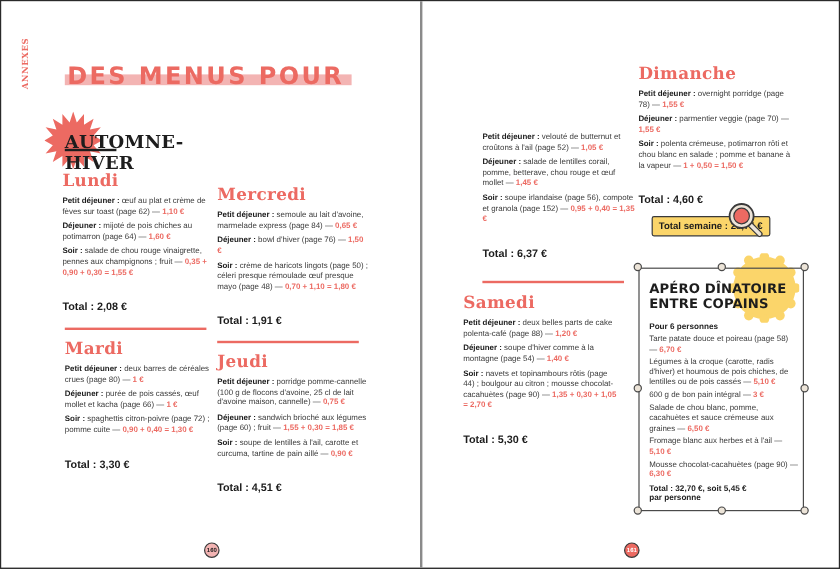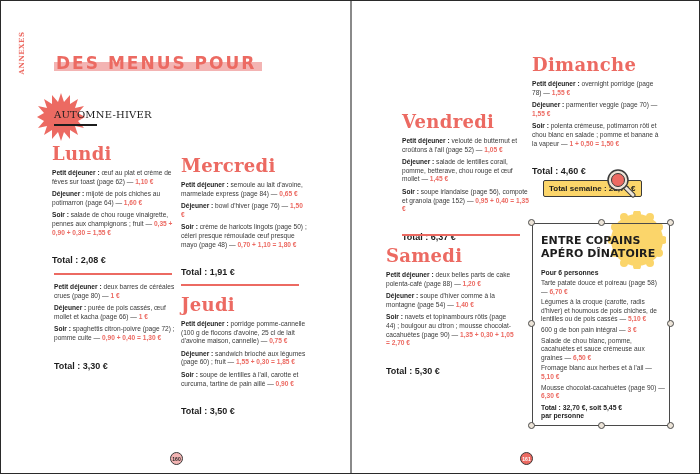--- a/index.html
+++ b/index.html
@@ -9,32 +9,32 @@
   .spine { position: absolute; left: 349px; top: 0; width: 2px; height: 472px; background: #8a8a8a; }
   .page { position: absolute; top: 0; height: 472px; }
   .page-left { left: 0; width: 349px; }
   .page-right { left: 351px; width: 347px; }
 
   .annexes { position: absolute; left: 14px; top: 32px; width: 12px; height: 40px; }
   .annexes span { position: absolute; left: 50%; top: 50%; transform: translate(-50%,-50%) rotate(-90deg); white-space: nowrap;
     font-family: "DejaVu Serif", serif; font-size: 7px; letter-spacing: 0.5px; color: #ec6a62; font-weight: bold; }
 
   .main-title { position: absolute; left: 53px; top: 54px; }
-  .main-title .line { display: inline-block; font-family: "DejaVu Sans", sans-serif; font-weight: bold; font-size: 17px; letter-spacing: 2px;
+  .main-title .line { display: inline-block; font-family: "DejaVu Sans", sans-serif; font-weight: bold; font-size: 20px; letter-spacing: 2px;
     color: #ec6a62; line-height: 17px; padding: 0 2px; position: relative; }
   .main-title .line::after { content: ""; position: absolute; left: 0; right: -4px; bottom: 1px; height: 9px; background: #f3b4b3; z-index: -1; }
   .main-title .row { position: relative; z-index: 1; }
 
   .season { position: absolute; left: 36px; top: 92px; width: 120px; height: 48px; }
   .starburst { position: absolute; left: 0; top: 0; width: 48px; height: 48px; }
-  .season-label { position: absolute; left: 17px; top: 16px; font-family: "DejaVu Serif", serif; font-weight: normal; font-size: 10px; color: #1d1d1d; letter-spacing: 0.2px; }
+  .season-label { position: absolute; left: 17px; top: 16px; font-family: "DejaVu Serif", serif; font-weight: bold; font-size: 15px; color: #1d1d1d; letter-spacing: 0.2px; }
   .season-underline { position: absolute; left: 17px; top: 31px; width: 43px; height: 2px; background: #1d1d1d; }
 
   .day { position: absolute; width: 140px; }
-  .day h2 { font-family: "DejaVu Serif", serif; font-weight: bold; font-size: 18px; color: #ec6a62; margin-bottom: 5px; letter-spacing: 0.3px; }
+  .day h2 { font-family: "DejaVu Serif", serif; font-weight: bold; font-size: 14px; color: #ec6a62; margin-bottom: 5px; letter-spacing: 0.3px; }
   .meal { font-size: 6.6px; line-height: 8.6px; color: #3a3a3a; margin-bottom: 4px; }
   .meal b { color: #1d1d1d; }
   .price { color: #ec6a62; font-weight: bold; }
   .total { font-size: 9px; font-weight: bold; color: #1d1d1d; margin-top: 18px; }
   .day-sep { position: absolute; height: 1.5px; background: #ec6a62; }
 
   .page-num { position: absolute; width: 13px; height: 13px; border-radius: 50%; border: 1.5px solid #3a3a3a; font-size: 5px; font-weight: bold;
     display: flex; align-items: center; justify-content: center; }
   .pn-left { left: 169px; top: 451px; background: #f3b4b3; color: #1d1d1d; }
   .pn-right { left: 168px; top: 451px; background: #ec6a62; color: #fff; }
@@ -78,50 +78,50 @@
     <div class="day" style="left:51px; top:142px; width:122px;">
       <h2>Lundi</h2>
       <p class="meal"><b>Petit déjeuner :</b><span> œuf au plat et crème de fèves sur toast (page 62) — </span><span class="price">1,10 €</span></p>
       <p class="meal"><b>Déjeuner :</b><span> mijoté de pois chiches au potimarron (page 64) — </span><span class="price">1,60 €</span></p>
       <p class="meal"><b>Soir :</b><span> salade de chou rouge vinaigrette, pennes aux champignons ; fruit — </span><span class="price">0,35 + 0,90 + 0,30 = 1,55 €</span></p>
       <p class="total">Total : 2,08 €</p>
     </div>
     <div class="day-sep" style="left:53px; top:272px; width:118px;"></div>
 
     <div class="day" style="left:53px; top:282px; width:122px;">
+      <h2>Mardi</h2>
       <p class="meal"><b>Petit déjeuner :</b><span> deux barres de céréales crues (page 80) — </span><span class="price">1 €</span></p>
       <p class="meal"><b>Déjeuner :</b><span> purée de pois cassés, œuf mollet et kacha (page 66) — </span><span class="price">1 €</span></p>
       <p class="meal"><b>Soir :</b><span> spaghettis citron-poivre (page 72) ; pomme cuite — </span><span class="price">0,90 + 0,40 = 1,30 €</span></p>
       <p class="total">Total : 3,30 €</p>
     </div>
 
     <div class="day" style="left:180px; top:154px; width:127px;">
       <h2>Mercredi</h2>
       <p class="meal"><b>Petit déjeuner :</b><span> semoule au lait d'avoine, marmelade express (page 84) — </span><span class="price">0,65 €</span></p>
       <p class="meal"><b>Déjeuner :</b><span> bowl d'hiver (page 76) — </span><span class="price">1,50 €</span></p>
       <p class="meal"><b>Soir :</b><span> crème de haricots lingots (page 50) ; céleri presque rémoulade œuf presque mayo (page 48) — </span><span class="price">0,70 + 1,10 = 1,80 €</span></p>
       <p class="total">Total : 1,91 €</p>
     </div>
     <div class="day-sep" style="left:180px; top:283px; width:118px;"></div>
 
     <div class="day" style="left:180px; top:293px; width:127px;">
       <h2>Jeudi</h2>
       <p class="meal"><b>Petit déjeuner :</b><span> porridge pomme-cannelle (100 g de flocons d'avoine, 25 cl de lait d'avoine maison, cannelle) — </span><span class="price">0,75 €</span></p>
       <p class="meal"><b>Déjeuner :</b><span> sandwich brioché aux légumes (page 60) ; fruit — </span><span class="price">1,55 + 0,30 = 1,85 €</span></p>
       <p class="meal"><b>Soir :</b><span> soupe de lentilles à l'ail, carotte et curcuma, tartine de pain aillé — </span><span class="price">0,90 €</span></p>
-      <p class="total">Total : 3,50 €</p>
+      <p class="total">Total : 4,51 €</p>
     </div>
 
     <div class="page-num pn-left">160</div>
   </div>
 
   <div class="page page-right">
 
     <div class="day" style="left:50px; top:110px; width:128px;">
-      <h2>Vendredi</h2>
       <p class="meal"><b>Petit déjeuner :</b><span> velouté de butternut et croûtons à l'ail (page 52) — </span><span class="price">1,05 €</span></p>
       <p class="meal"><b>Déjeuner :</b><span> salade de lentilles corail, pomme, betterave, chou rouge et œuf mollet — </span><span class="price">1,45 €</span></p>
       <p class="meal"><b>Soir :</b><span> soupe irlandaise (page 56), compote et granola (page 152) — </span><span class="price">0,95 + 0,40 = 1,35 €</span></p>
       <p class="total">Total : 6,37 €</p>
     </div>
     <div class="day-sep" style="left:50px; top:233px; width:118px;"></div>
 
     <div class="day" style="left:34px; top:244px; width:128px;">
       <h2>Samedi</h2>
       <p class="meal"><b>Petit déjeuner :</b><span> deux belles parts de cake polenta-café (page 88) — </span><span class="price">1,20 €</span></p>
@@ -158,22 +158,22 @@
           <circle cx="29" cy="55" r="4"></circle>
           <circle cx="16" cy="52" r="4"></circle>
         <circle cx="7" cy="42" r="4"></circle>
           <circle cx="3" cy="29" r="4"></circle>
           <circle cx="7" cy="16" r="4"></circle>
           <circle cx="16" cy="6" r="4"></circle>
       </g>
     </svg>
     <div class="apero">
       <div class="apero-title">
+        <div>APÉRO DÎNATOIRE</div>
         <div>ENTRE COPAINS</div>
-        <div>APÉRO DÎNATOIRE</div>
       </div>
       <div class="apero-body">
         <p class="persons">Pour 6 personnes</p>
         <p class="item"><span>Tarte patate douce et poireau (page 58) — </span><span class="price">6,70 €</span></p>
         <p class="item"><span>Légumes à la croque (carotte, radis d'hiver) et houmous de pois chiches, de lentilles ou de pois cassés — </span><span class="price">5,10 €</span></p>
         <p class="item"><span>600 g de bon pain intégral — </span><span class="price">3 €</span></p>
         <p class="item"><span>Salade de chou blanc, pomme, cacahuètes et sauce crémeuse aux graines — </span><span class="price">6,50 €</span></p>
         <p class="item"><span>Fromage blanc aux herbes et à l'ail — </span><span class="price">5,10 €</span></p>
         <p class="item"><span>Mousse chocolat-cacahuètes (page 90) — </span><span class="price">6,30 €</span></p>
         <p class="atotal">

